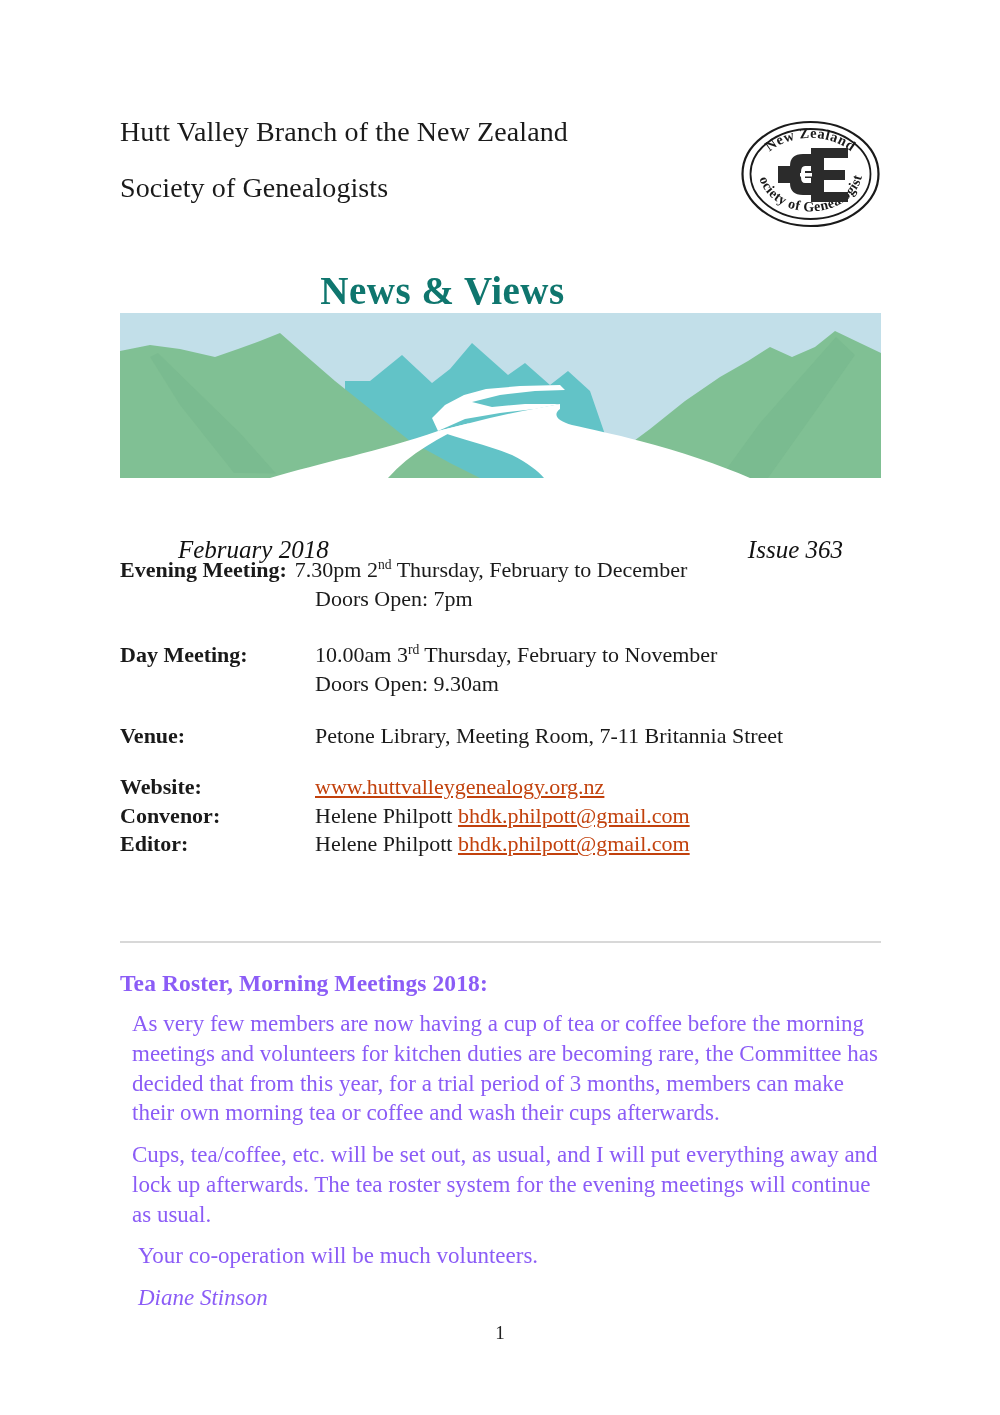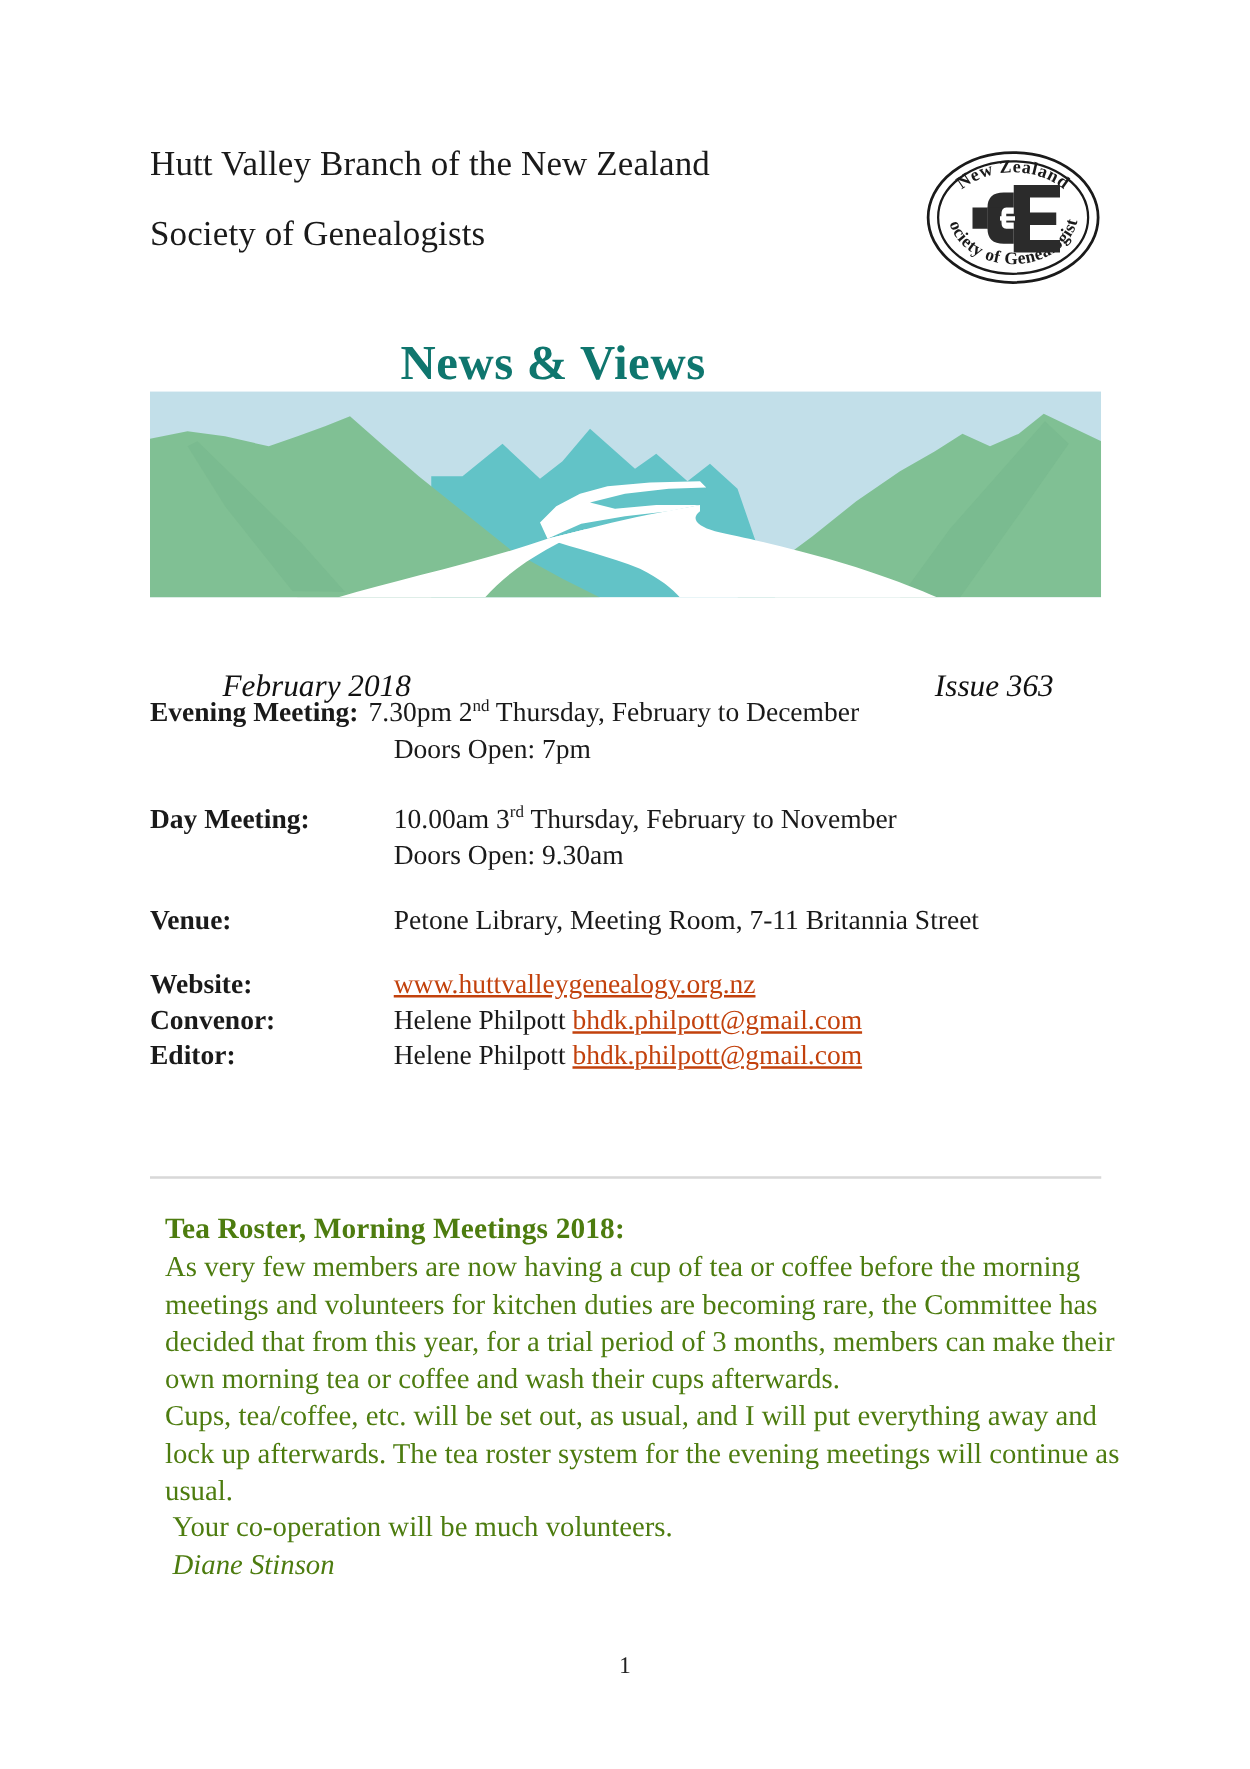--- a/index.html
+++ b/index.html
@@ -129,34 +129,34 @@
     left: 120px;
     top: 941px;
     width: 761px;
     height: 2px;
     background: #d8d8d8;
   }
 
   
   .article {
     position: absolute;
-    left: 132px;
+    left: 120px;
     top: 970px;
     width: 770px;
     font-size: 23px;
-    color: #4d7c0f;
+    color: #8b5cf6;
   }
   .article h2 {
     margin: 0 0 2px 0;
     font-size: 23.5px;
     font-weight: bold;
     letter-spacing: 0.1px;
   }
   .article p {
-    margin: 0;
+    margin: 12px;
     line-height: 1.295;
   }
   .article .sig {
     font-style: italic;
     padding-left: 6px;
   }
   .article .indented { padding-left: 6px; }
 
   
   .pageno {

